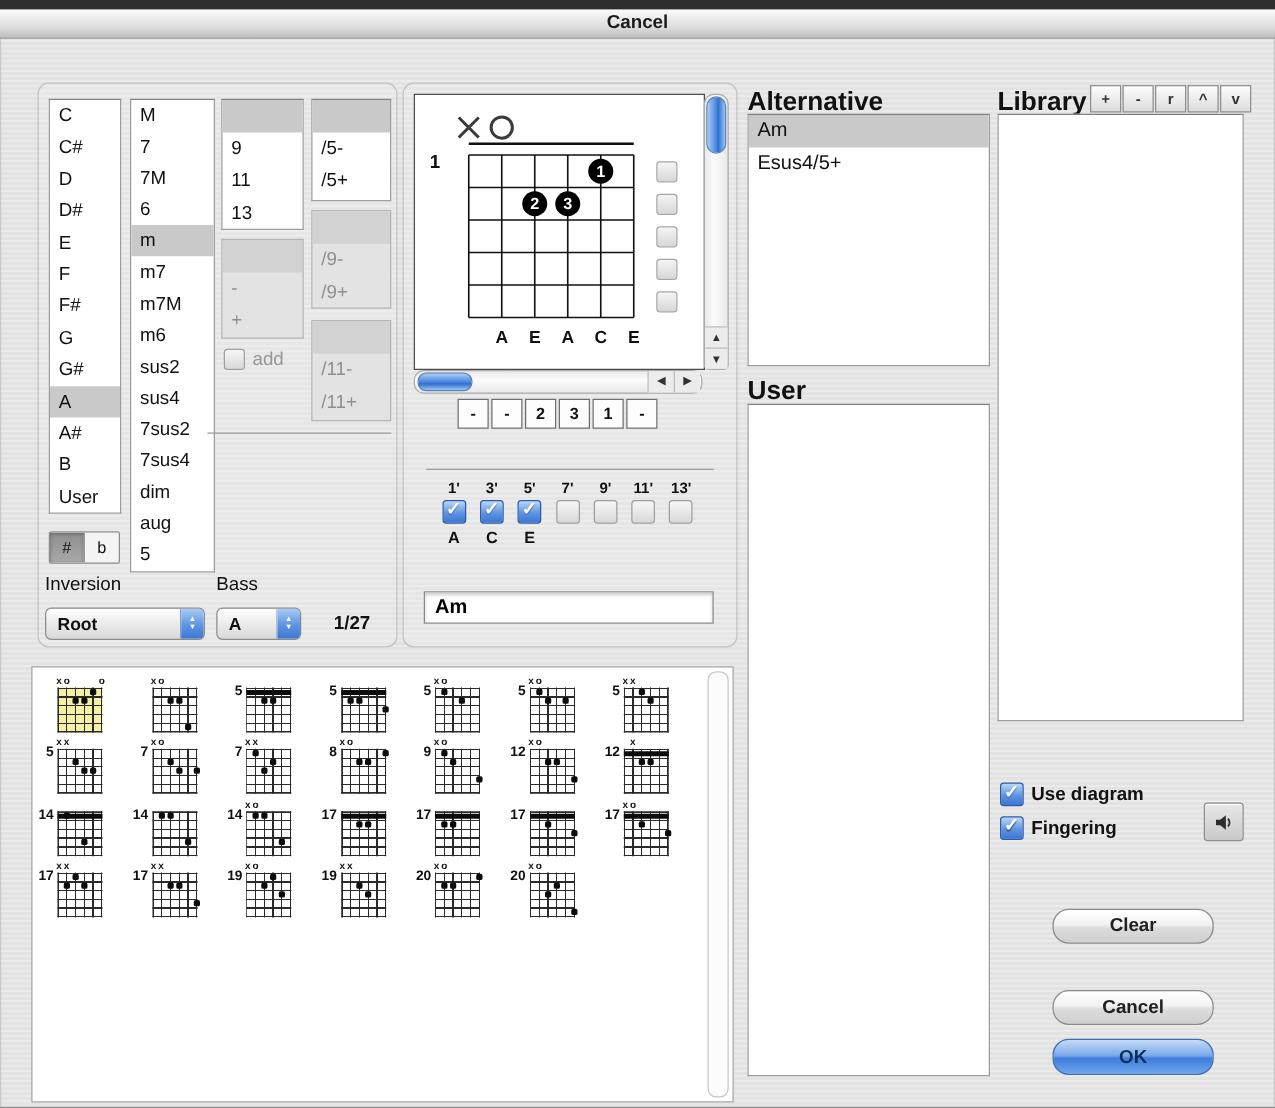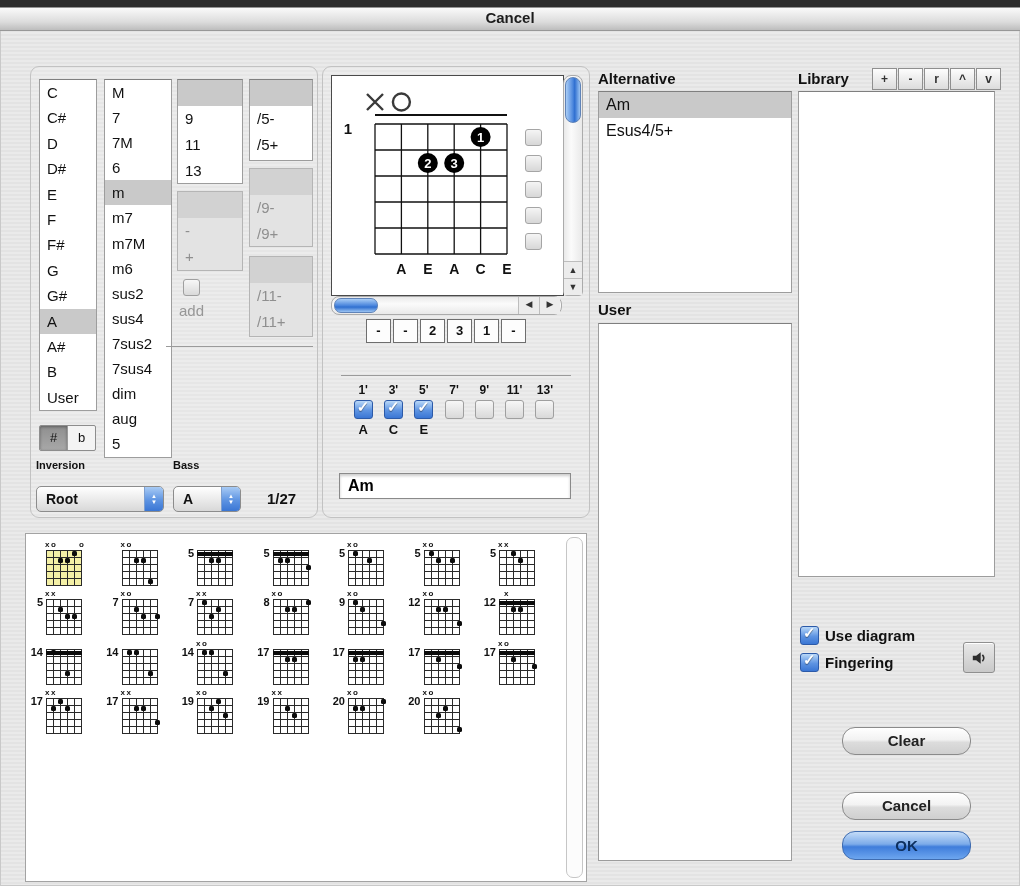--- a/index.html
+++ b/index.html
@@ -32,34 +32,34 @@
   .seg span:last-child{border-right:none;}
   .seg span.selected{background:linear-gradient(#8f8f8f,#a8a8a8);box-shadow:inset 0 1px 3px rgba(0,0,0,.35);}
   
   .cb{display:inline-block;width:17px;height:17px;border-radius:3px;border:1px solid #9f9f9f;
     background:linear-gradient(#f7f7f7,#d9d9d9);vertical-align:middle;position:relative;flex:none;}
   .cb.checked{background:linear-gradient(#b9d8f8 0%,#5e94e2 55%,#3a76d4 100%);border-color:#2c5aa8;}
   .cb.checked::after{content:"\2713";position:absolute;left:2px;top:-3px;color:#fff;font-size:15px;font-weight:bold;
     text-shadow:0 1px 1px rgba(0,0,0,.45);}
   .cb.small{width:15px;height:15px;}
   .cb-row{position:absolute;display:flex;align-items:center;gap:6px;font-size:15px;font-weight:600;}
-  .cb-row.disabled{color:#979797;font-weight:400;flex-direction:column;}
+  .cb-row.disabled{color:#979797;font-weight:400;}
   .radio-row{display:flex;align-items:center;gap:7px;height:20px;margin-bottom:14px;font-size:15px;font-weight:600;}
   .radio{width:16px;height:16px;border-radius:50%;border:1px solid #949494;flex:none;
     background:radial-gradient(circle at 50% 30%,#ffffff 0 30%,#dadada 100%);position:relative;}
   .radio-row.selected .radio::after{content:"";position:absolute;left:2px;top:2px;width:10px;height:10px;border-radius:50%;
     background:radial-gradient(circle at 50% 30%,#bcd9fa 0 25%,#3a76d4 70%,#1f55ae 100%);}
   
   .popup{position:absolute;height:24px;border:1px solid #8c8c8c;border-radius:5px;display:flex;align-items:center;
     background:linear-gradient(#ffffff,#d8d8d8);font-size:14px;font-weight:600;}
   .popup .val{flex:1;padding-left:9px;}
   .popup .stepper{width:18px;height:100%;border-left:1px solid #7d9fd0;border-radius:0 4px 4px 0;
     background:linear-gradient(#a8cbf5 0%,#5e94e2 55%,#3a76d4 100%);display:flex;flex-direction:column;
     align-items:center;justify-content:center;color:#fff;font-size:6px;line-height:6px;}
-  .fieldlabel{position:absolute;font-size:11px;font-weight:700;}
+  .fieldlabel{position:absolute;font-size:15px;font-weight:400;}
   
   .diagram-panel{position:absolute;background:#fff;border:1px solid #4a4a4a;}
   .barre-box{position:absolute;left:193px;width:15px;height:15px;border-radius:3px;border:1px solid #a5a5a5;
     background:linear-gradient(#f5f5f5,#d7d7d7);}
   
   .vscroll{position:absolute;width:18px;background:linear-gradient(90deg,#e9e9e9,#fbfbfb 40%,#e9e9e9);
     border:1px solid #ababab;border-radius:8px 8px 4px 4px;}
   .vthumb{position:absolute;left:1px;top:1px;width:14px;height:44px;border-radius:8px;border:1px solid #5f83b8;
     background:linear-gradient(90deg,#a9cdf6,#4b86dd 50%,#2f6fd0 62%,#9cc4f2);}
   .vscroll .arrows{position:absolute;left:0;bottom:0;width:100%;}
@@ -77,21 +77,21 @@
   .sep{position:absolute;height:1px;background:#9a9a9a;}
   
   .degrees{position:absolute;display:flex;}
   .deg-col{width:30.3px;display:flex;flex-direction:column;align-items:center;}
   .deg-label{font-size:12px;font-weight:bold;height:17px;}
   .deg-note{font-size:13px;font-weight:bold;height:16px;margin-top:3px;}
   
   .textfield{position:absolute;border:1px solid #8a8a8a;background:#fff;font-family:"Liberation Sans",sans-serif;
     font-size:16px;font-weight:600;padding:0 8px;box-shadow:inset 0 2px 3px rgba(0,0,0,.2);}
   
-  .side-label{position:absolute;font-size:15px;font-weight:600;}
+  .side-label{position:absolute;font-size:21px;font-weight:600;}
   .lib-btns{position:absolute;display:flex;gap:1px;}
   .lib-btn{width:23px;height:20px;line-height:20px;text-align:center;font-size:12px;font-weight:bold;color:#333;
     background:linear-gradient(#fdfdfd,#dcdcdc);border:1px solid #8f8f8f;}
   .sound-btn{position:absolute;width:30px;height:29px;border:1px solid #8f8f8f;border-radius:3px;
     background:linear-gradient(#e8e8e8,#c9c9c9);display:flex;align-items:center;justify-content:center;
     box-shadow:inset 0 1px 0 #fff;}
   
   .pushbtn{position:absolute;width:127px;height:26px;border-radius:13px;border:1px solid #8a8a8a;
     background:linear-gradient(#ffffff 0%,#f2f2f2 45%,#dcdcdc 55%,#cfcfcf 100%);
     font-size:15px;font-weight:600;color:#222;text-align:center;line-height:26px;}

